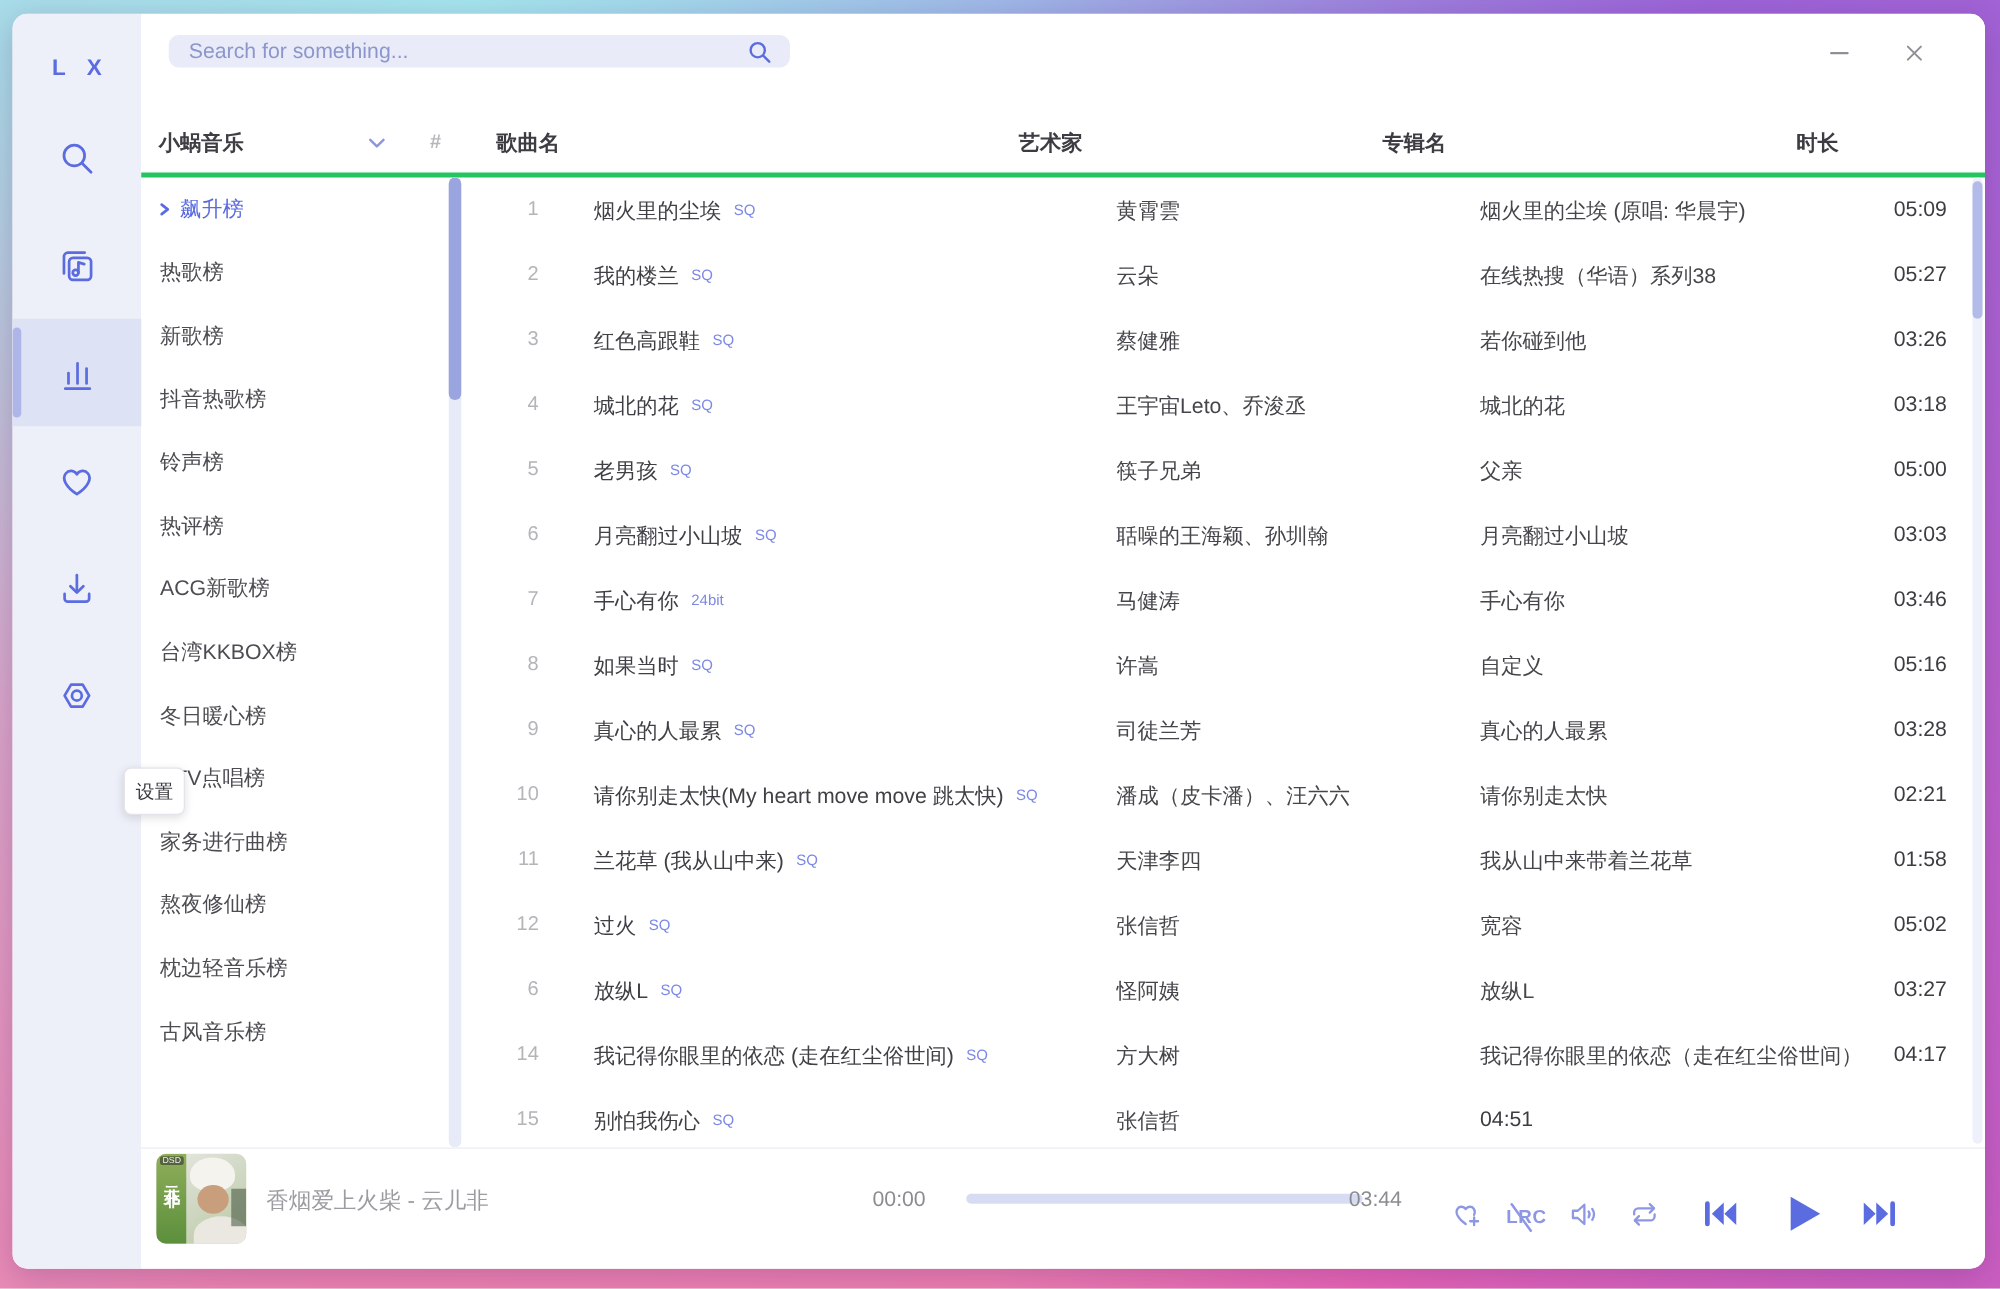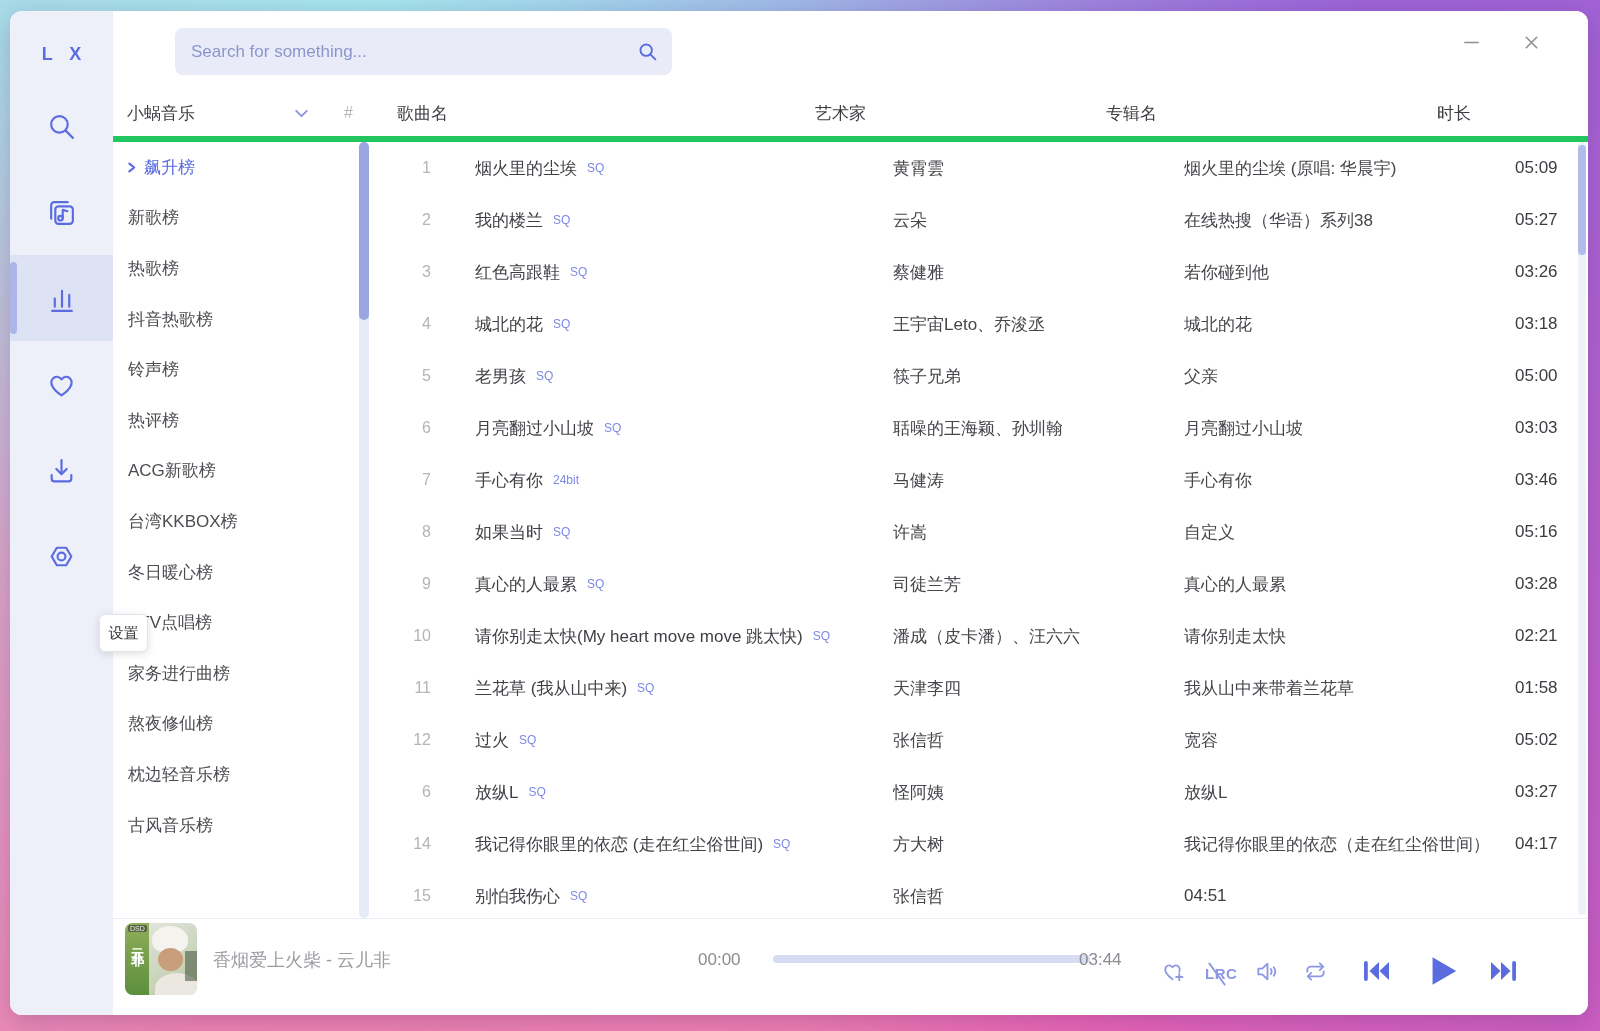--- a/index.html
+++ b/index.html
@@ -30,33 +30,33 @@
     position:relative;cursor:pointer;}
   .nav-item.active{background:var(--active-bg);}
   .nav-item.active::before{content:'';position:absolute;left:0;top:7px;bottom:7px;
     width:7px;background:#aeb5e8;border-radius:4px;}
   .nav-item svg{width:31px;height:31px;stroke:var(--accent);stroke-width:2.1;
     fill:none;stroke-linecap:round;stroke-linejoin:round;}
 
   
   .main{flex:1;display:flex;flex-direction:column;min-width:0;background:#fff;}
   .topbar{height:79px;position:relative;flex-shrink:0;}
-  .searchbox{position:absolute;left:22px;top:17px;width:497px;height:47px;
+  .searchbox{position:absolute;left:22px;top:17px;width:497px;height:26px;
     background:var(--search-bg);border-radius:8px;display:flex;align-items:center;
-    padding:0 14px;cursor:text;margin-left:40px;}
+    padding:0 14px;cursor:text;}
   .searchbox input{flex:1;border:none;outline:none;background:transparent;
     font-size:17px;color:#3f3f45;}
   .searchbox input::placeholder{color:#8c96cc;}
   .searchbox svg{width:21px;height:21px;stroke:var(--accent);stroke-width:2.2;
     fill:none;stroke-linecap:round;}
   .win-controls{position:absolute;right:44px;top:18px;display:flex;gap:34px;}
   .win-btn{width:26px;height:26px;display:flex;align-items:center;justify-content:center;cursor:pointer;}
   .win-btn svg{width:19px;height:19px;stroke:#8f9096;stroke-width:1.7;fill:none;stroke-linecap:round;}
 
-  .header-row{height:52px;display:flex;border-bottom:6px solid #22c55e;flex-shrink:0;}
+  .header-row{height:52px;display:flex;border-bottom:4px solid #22c55e;flex-shrink:0;font-weight:bold;}
   .source-select{width:217px;flex-shrink:0;display:flex;align-items:center;
     justify-content:space-between;padding:0 20px 0 14px;cursor:pointer;}
   .source-select span{font-size:17px;color:#3e3e44;}
   .source-select svg{width:17px;height:17px;stroke:#8a96dd;stroke-width:1.8;fill:none;
     stroke-linecap:round;stroke-linejoin:round;}
   .table-header{flex:1;display:grid;grid-template-columns:35px 450px 291px 331px 1fr;
     align-items:center;font-size:17px;color:#3c3c42;}
   .th-index{text-align:right;padding-right:12px;color:#b6b6bb;font-size:16px;}
   .th-song{padding-left:32px;}
 
@@ -225,24 +225,24 @@
 
       <div class="body-row">
         <div class="boards" id="boards">
             <div class="board-item active">
               <svg viewBox="0 0 12 12">
                 <path d="M4 2.5 L8.5 6 4 9.5"></path>
               </svg>
               <span>飙升榜</span>
             </div>
             <div class="board-item">
+              <span>热歌榜</span>
+            </div>
+            <div class="board-item">
               <span>新歌榜</span>
-            </div>
-            <div class="board-item">
-              <span>热歌榜</span>
             </div>
             <div class="board-item">
               <span>抖音热歌榜</span>
             </div>
             <div class="board-item">
               <span>铃声榜</span>
             </div>
             <div class="board-item">
               <span>热评榜</span>
             </div>

